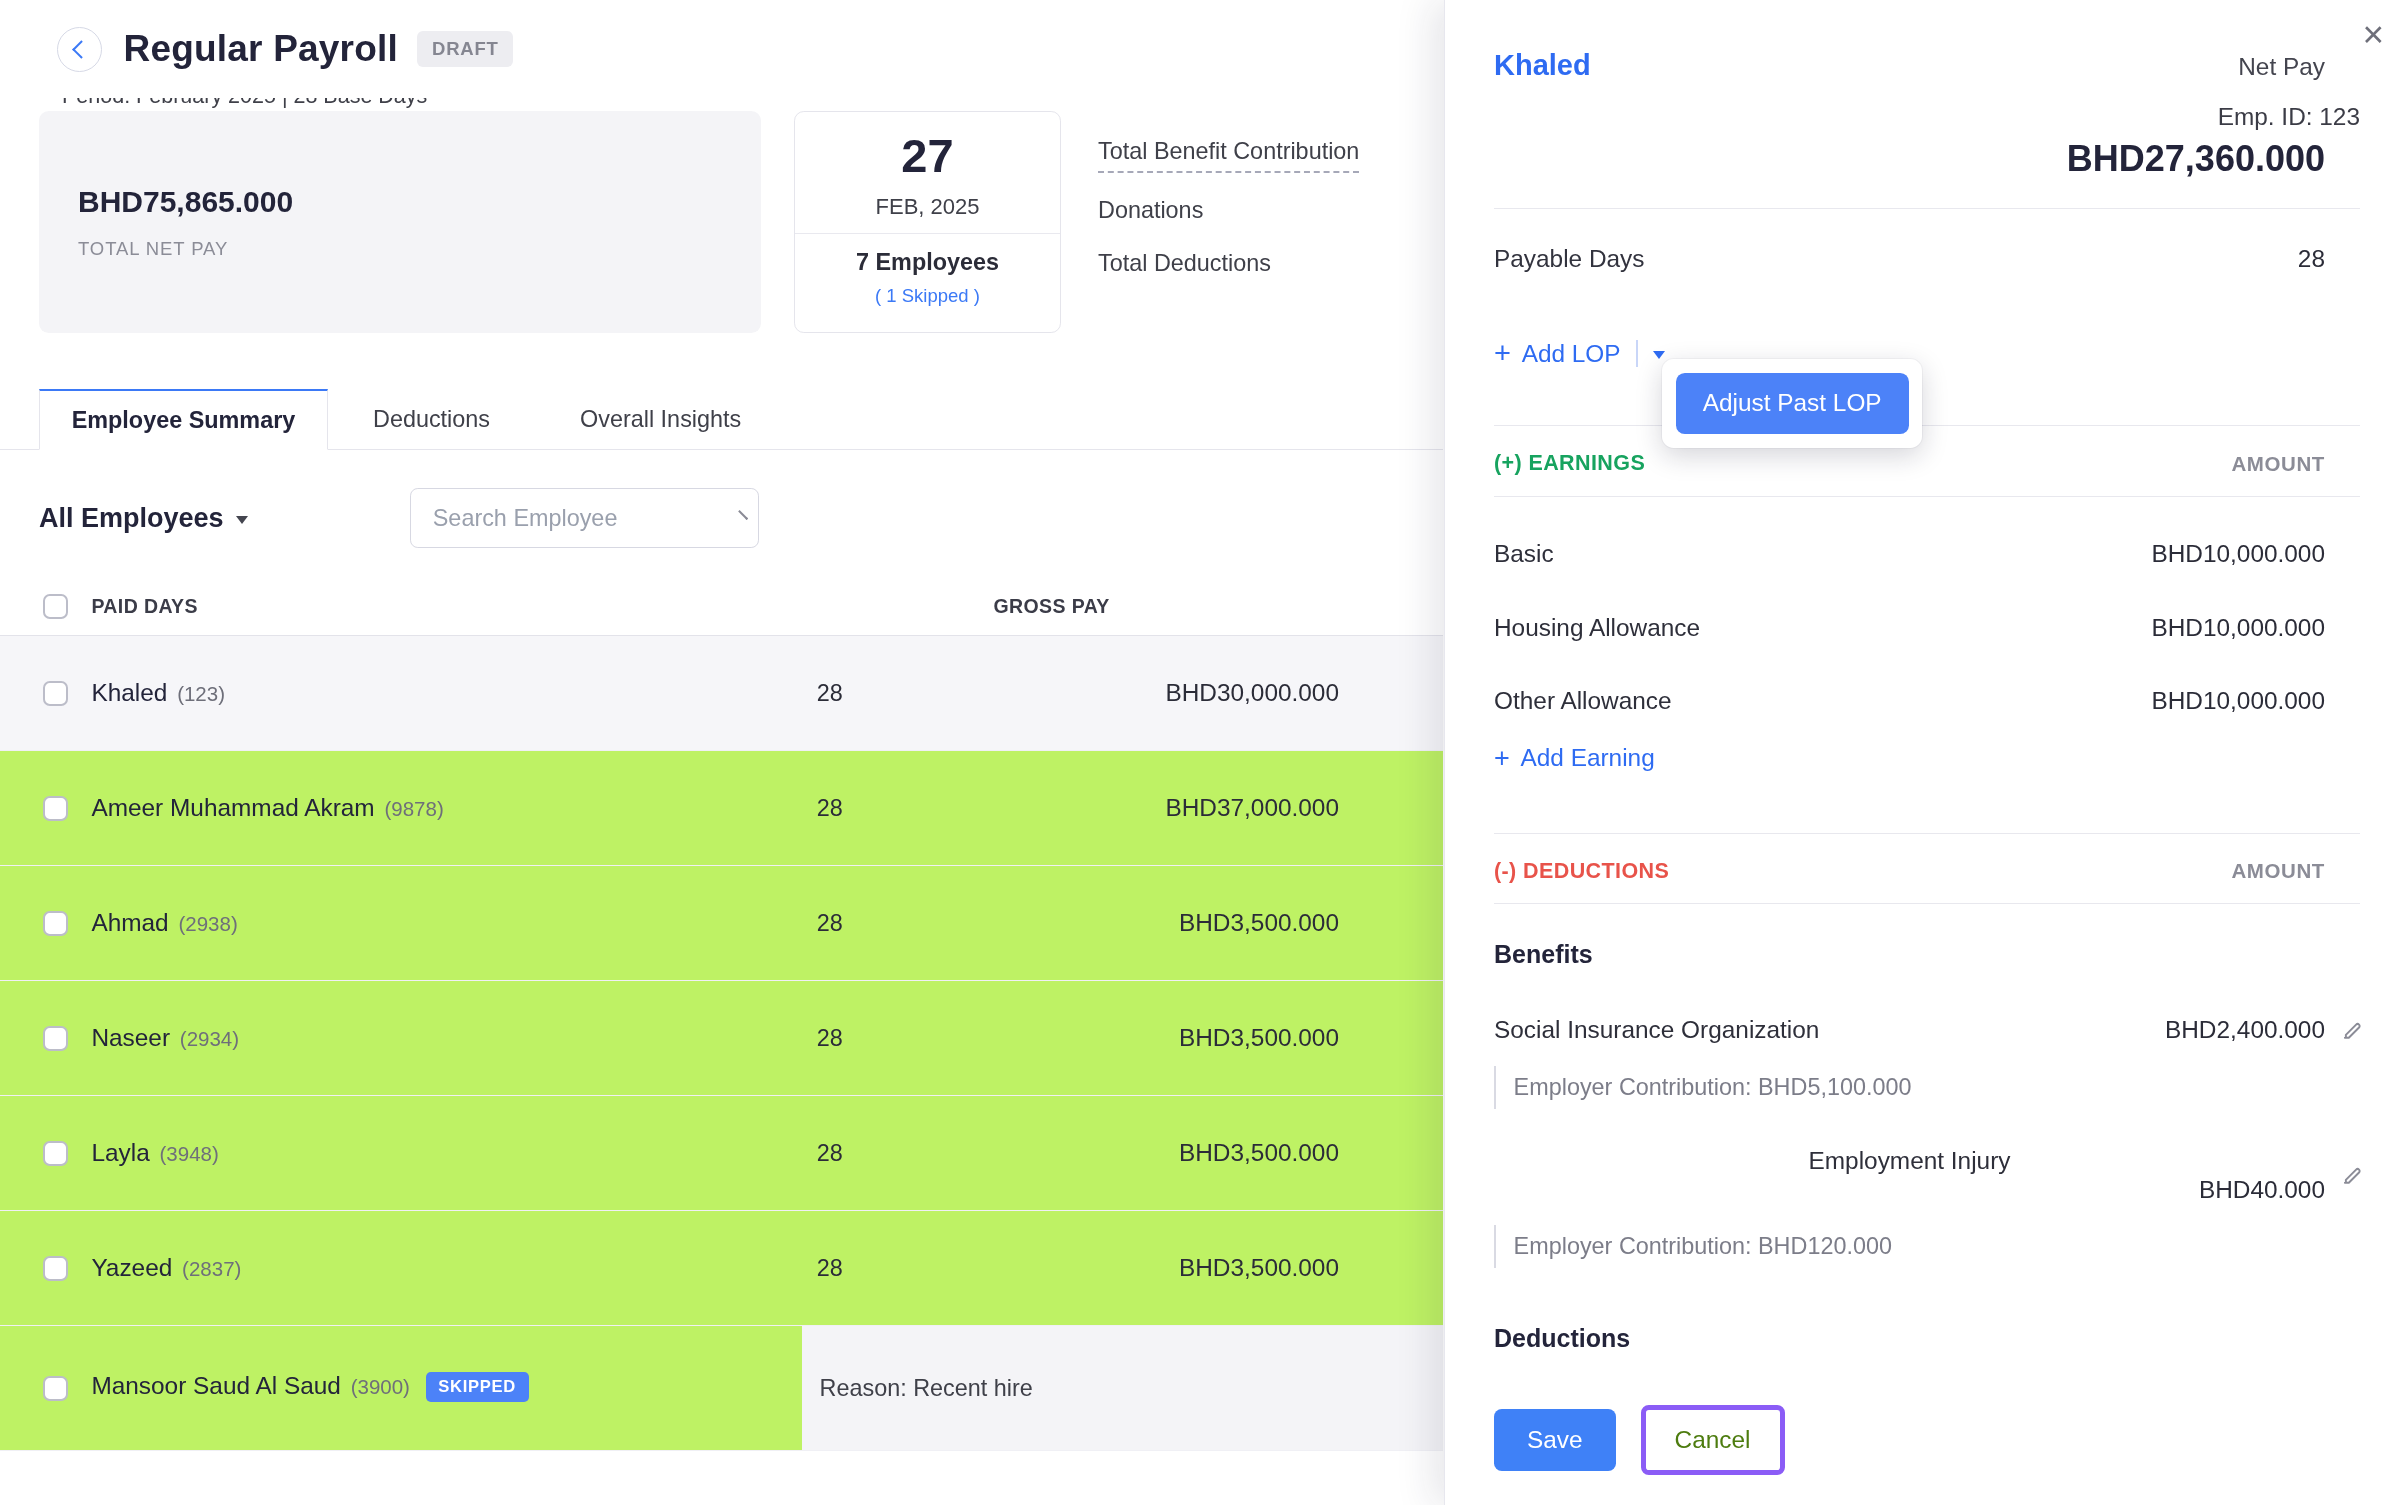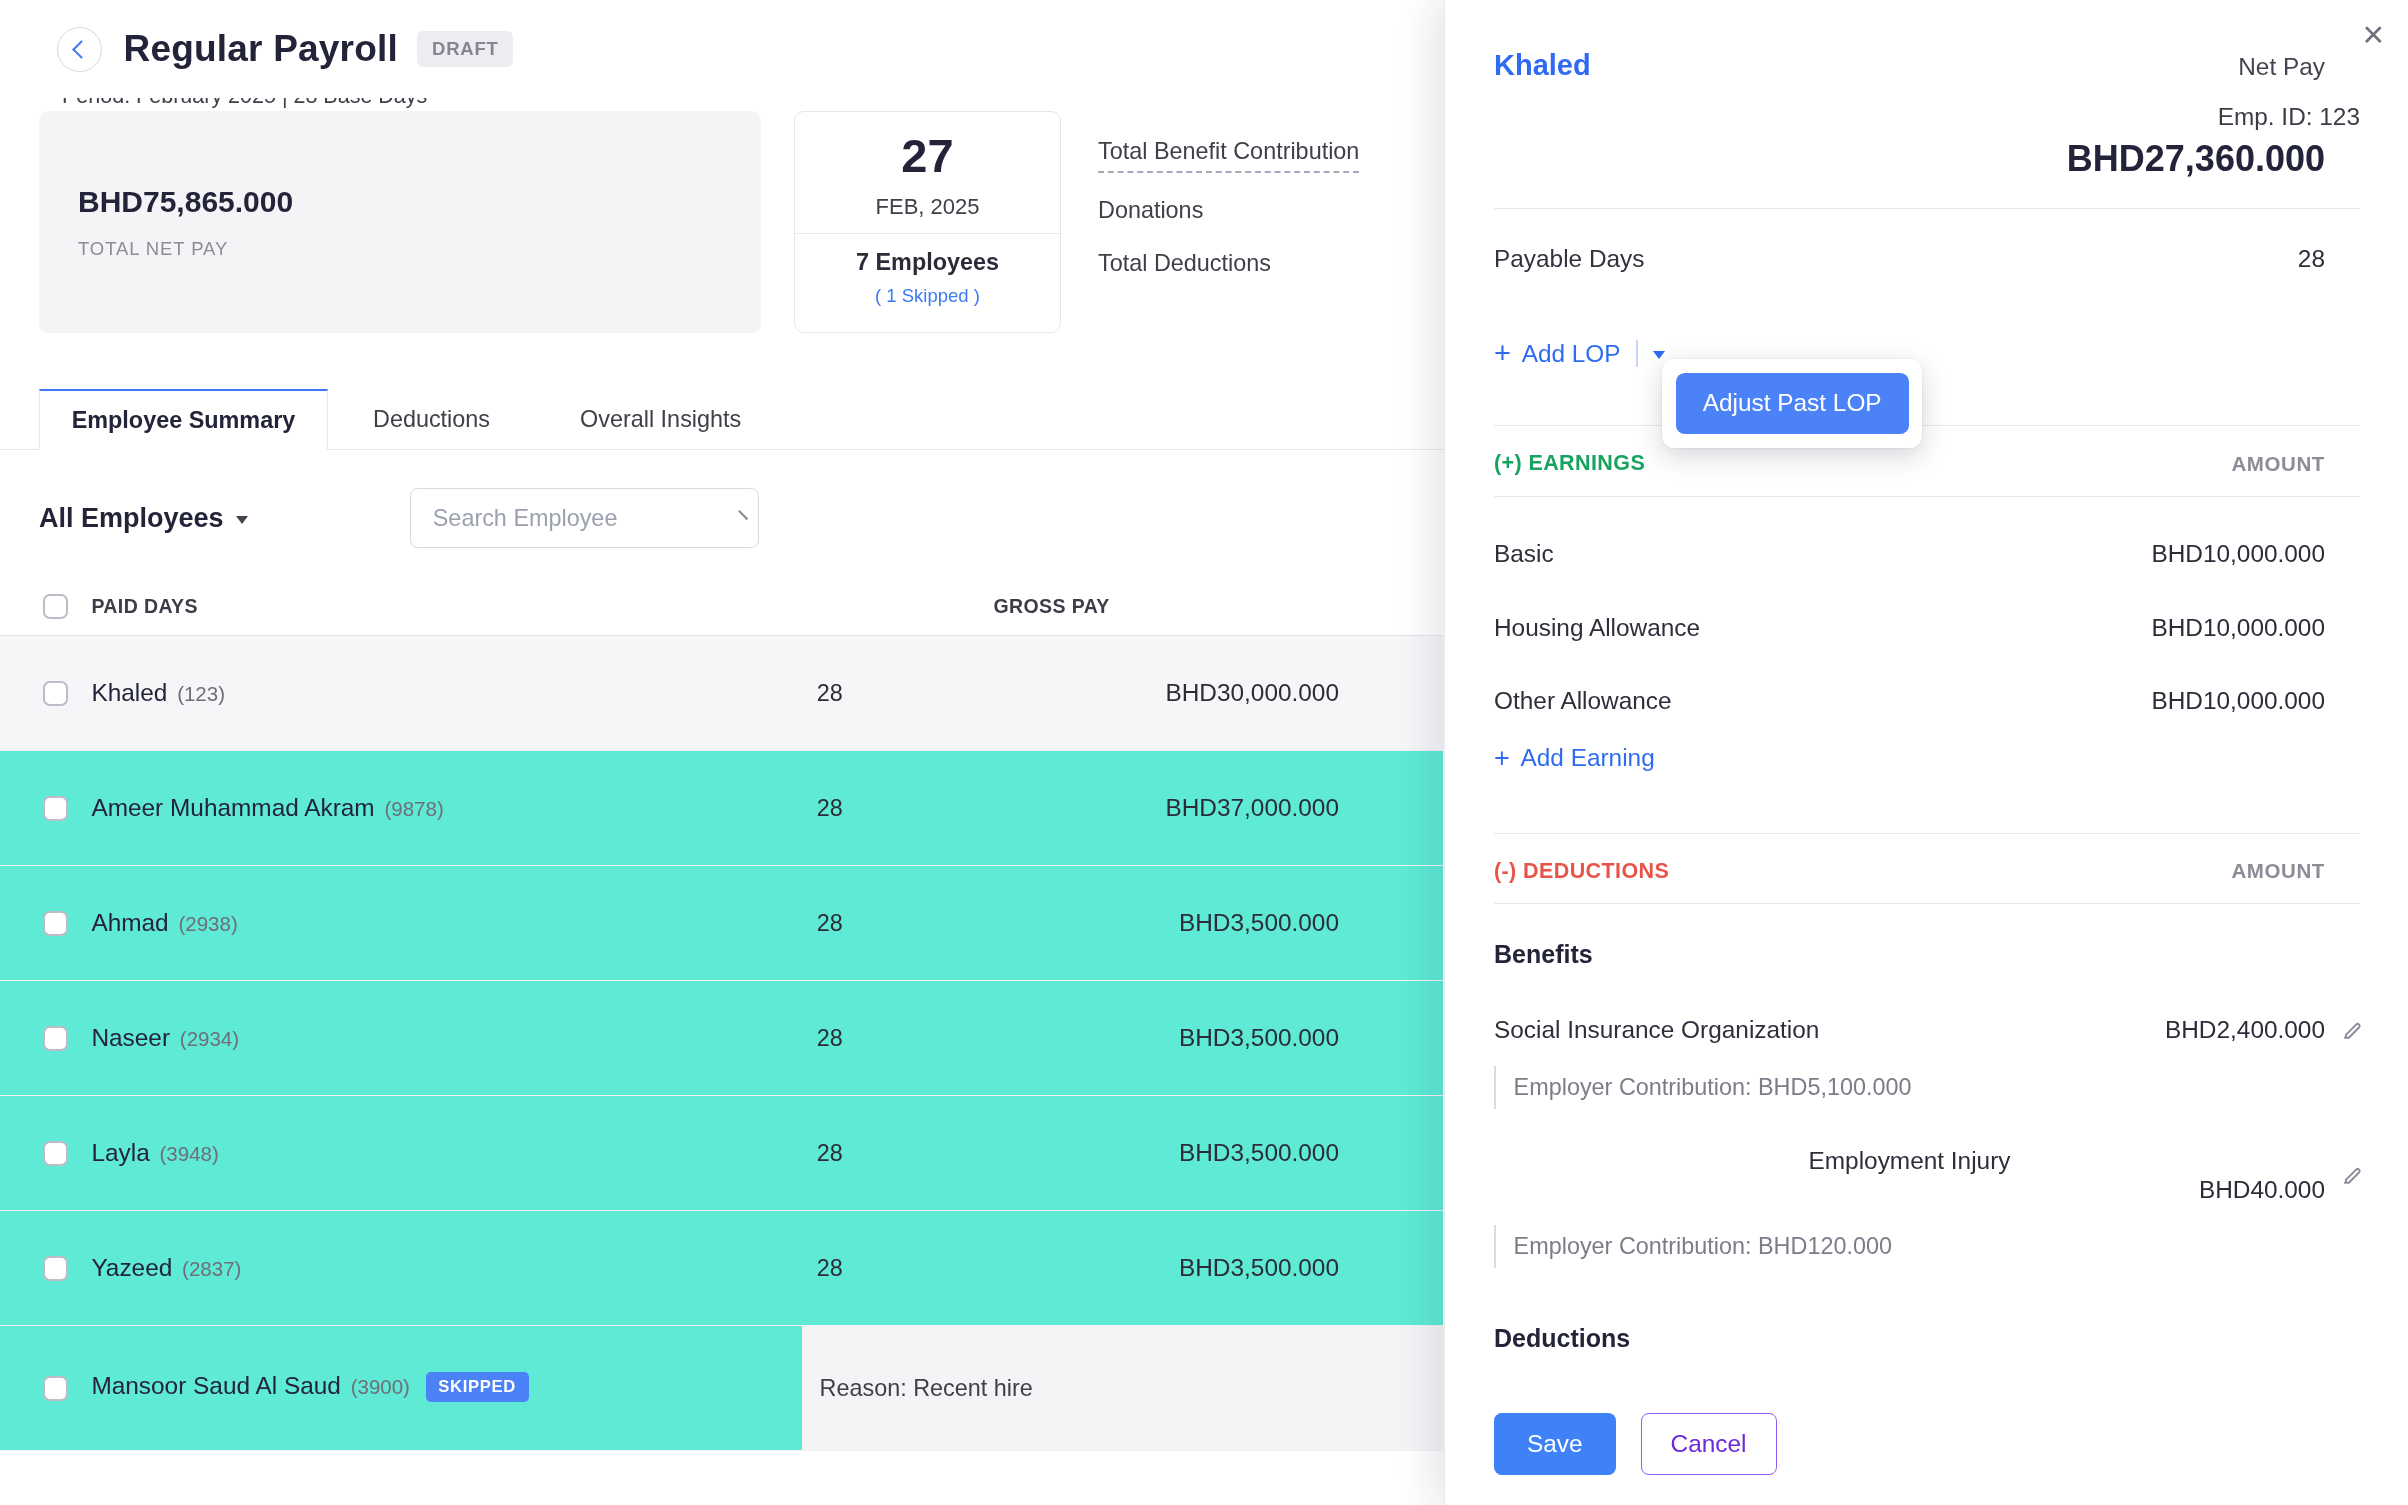--- a/index.html
+++ b/index.html
@@ -63,21 +63,21 @@
   .chev-down { width:11.7px; height:11.7px; border-left:2.4px solid #8a8b96; border-bottom:2.4px solid #8a8b96;
     transform:rotate(-45deg); margin-top:-5.9px; }
 
   
   .emp-table { position:absolute; top:577px; left:0; width:1443px; }
   .thead, .trow { display:grid; grid-template-columns:25px 702px 293px 1fr; column-gap:23.4px;
     align-items:center; padding:0 104px 0 43px; }
   .thead { height:59px; border-bottom:1px solid #e3e3ea; }
   .th { font-size:19.5px; font-weight:700; color:#3b3c48; letter-spacing:0.4px; }
   .th.right, .cell-gross { justify-self:end; text-align:right; }
-  .trow { height:115px; border-bottom:1px solid #f0f0f5; background:#5eead4; position:relative; cursor:pointer; }
+  .trow { height:115px; border-bottom:1px solid #f0f0f5; background:#bef264; position:relative; cursor:pointer; }
   .trow.selected { background:#f6f6f9; }
   .trow.skipped-row { height:125px; }
   .checkbox { width:25px; height:25px; border:2px solid #bcbdc9; border-radius:6.8px; background:#fff; cursor:pointer; }
   .name-cell { display:flex; align-items:baseline; }
   .emp-name { font-size:24.4px; color:#23243a; }
   .emp-id { font-size:20.5px; color:#6e6f7a; margin-left:9.8px; }
   .cell-days { font-size:23.4px; color:#2b2c38; }
   .cell-gross { font-size:24.4px; color:#2b2c38; }
   .skip-badge { margin-left:15.6px; background:#4c82f8; color:#fff; font-size:16.6px; font-weight:700;
     letter-spacing:0.7px; padding:4.9px 12.7px; border-radius:4.9px; position:relative; top:-2px; }
@@ -133,21 +133,21 @@
   .ded-row.tight { margin-top:37px;flex-direction:column; }
   .ded-row.last { margin-top:47px; }
   .pencil { position:absolute; right:-3.9px; top:50%; transform:translateY(-50%); cursor:pointer; display:flex; }
   .note { margin-top:21.5px; border-left:2.9px solid #d9dae3; padding-left:17.6px; font-size:23.4px;
     color:#7c7d89; line-height:43px; }
 
   .drawer-footer { position:absolute; left:0; right:0; bottom:0; background:#fff;
     padding:17.6px 49px 31px; display:flex; align-items:center; gap:25px; }
   .btn { font-family:inherit; font-size:24.4px; border-radius:7.8px; cursor:pointer; line-height:29px; }
   .btn-save { background:#3f81f7; color:#fff; border:none; padding:16.6px 33px; }
-  .btn-cancel { background:#fff; color:#6d28d9; border:1px solid #8b5cf6; padding:15.6px 29px; }
+  .btn-cancel { background:#fff; color:#4d7c0f; border:5px solid #8b5cf6; padding:15.6px 29px; }
 
   
   .lop-popup { position:absolute; left:217px; top:359px; z-index:6; background:#fff; border-radius:11.7px;
     padding:13.7px; box-shadow:0 7.8px 27px rgba(20,24,50,.18), 0 0 0 1px rgba(20,24,50,.04); }
   .lop-popup-btn { background:#4c82f8; color:#fff; font-size:24.4px; padding:16.6px 27px; border-radius:8.8px;
     cursor:pointer; white-space:nowrap; }
 </style>
 </head>
 <body>
 

